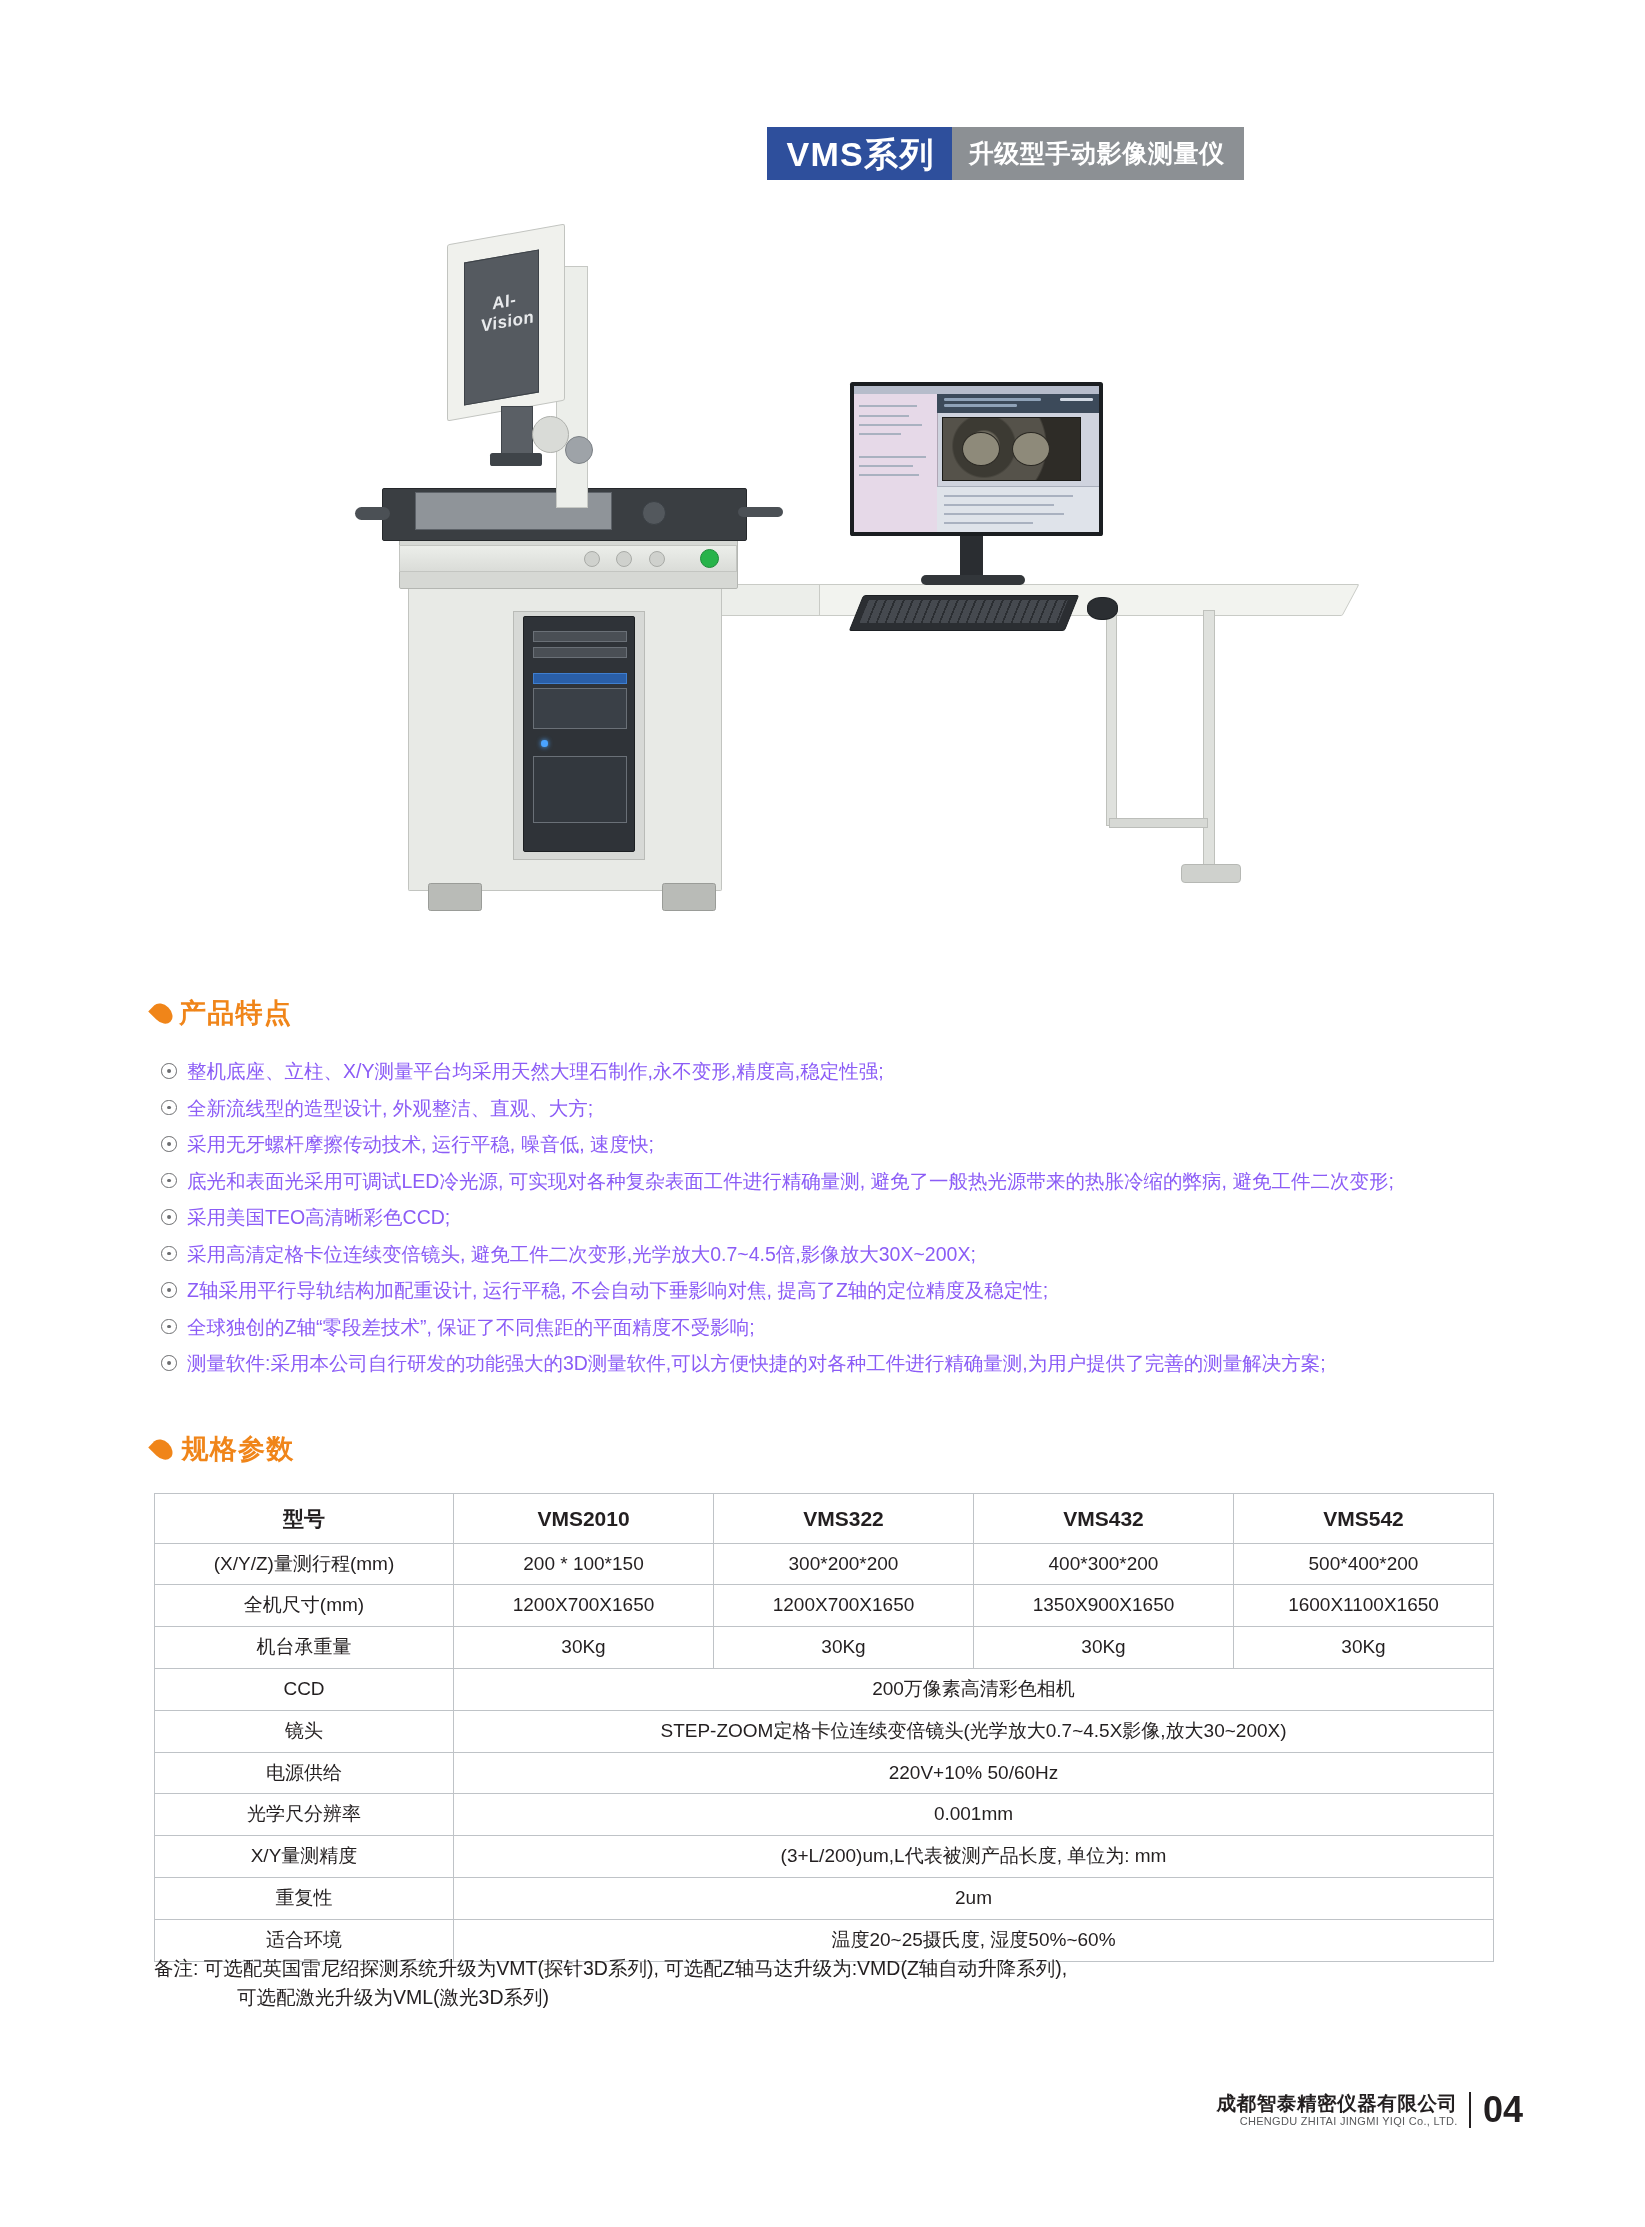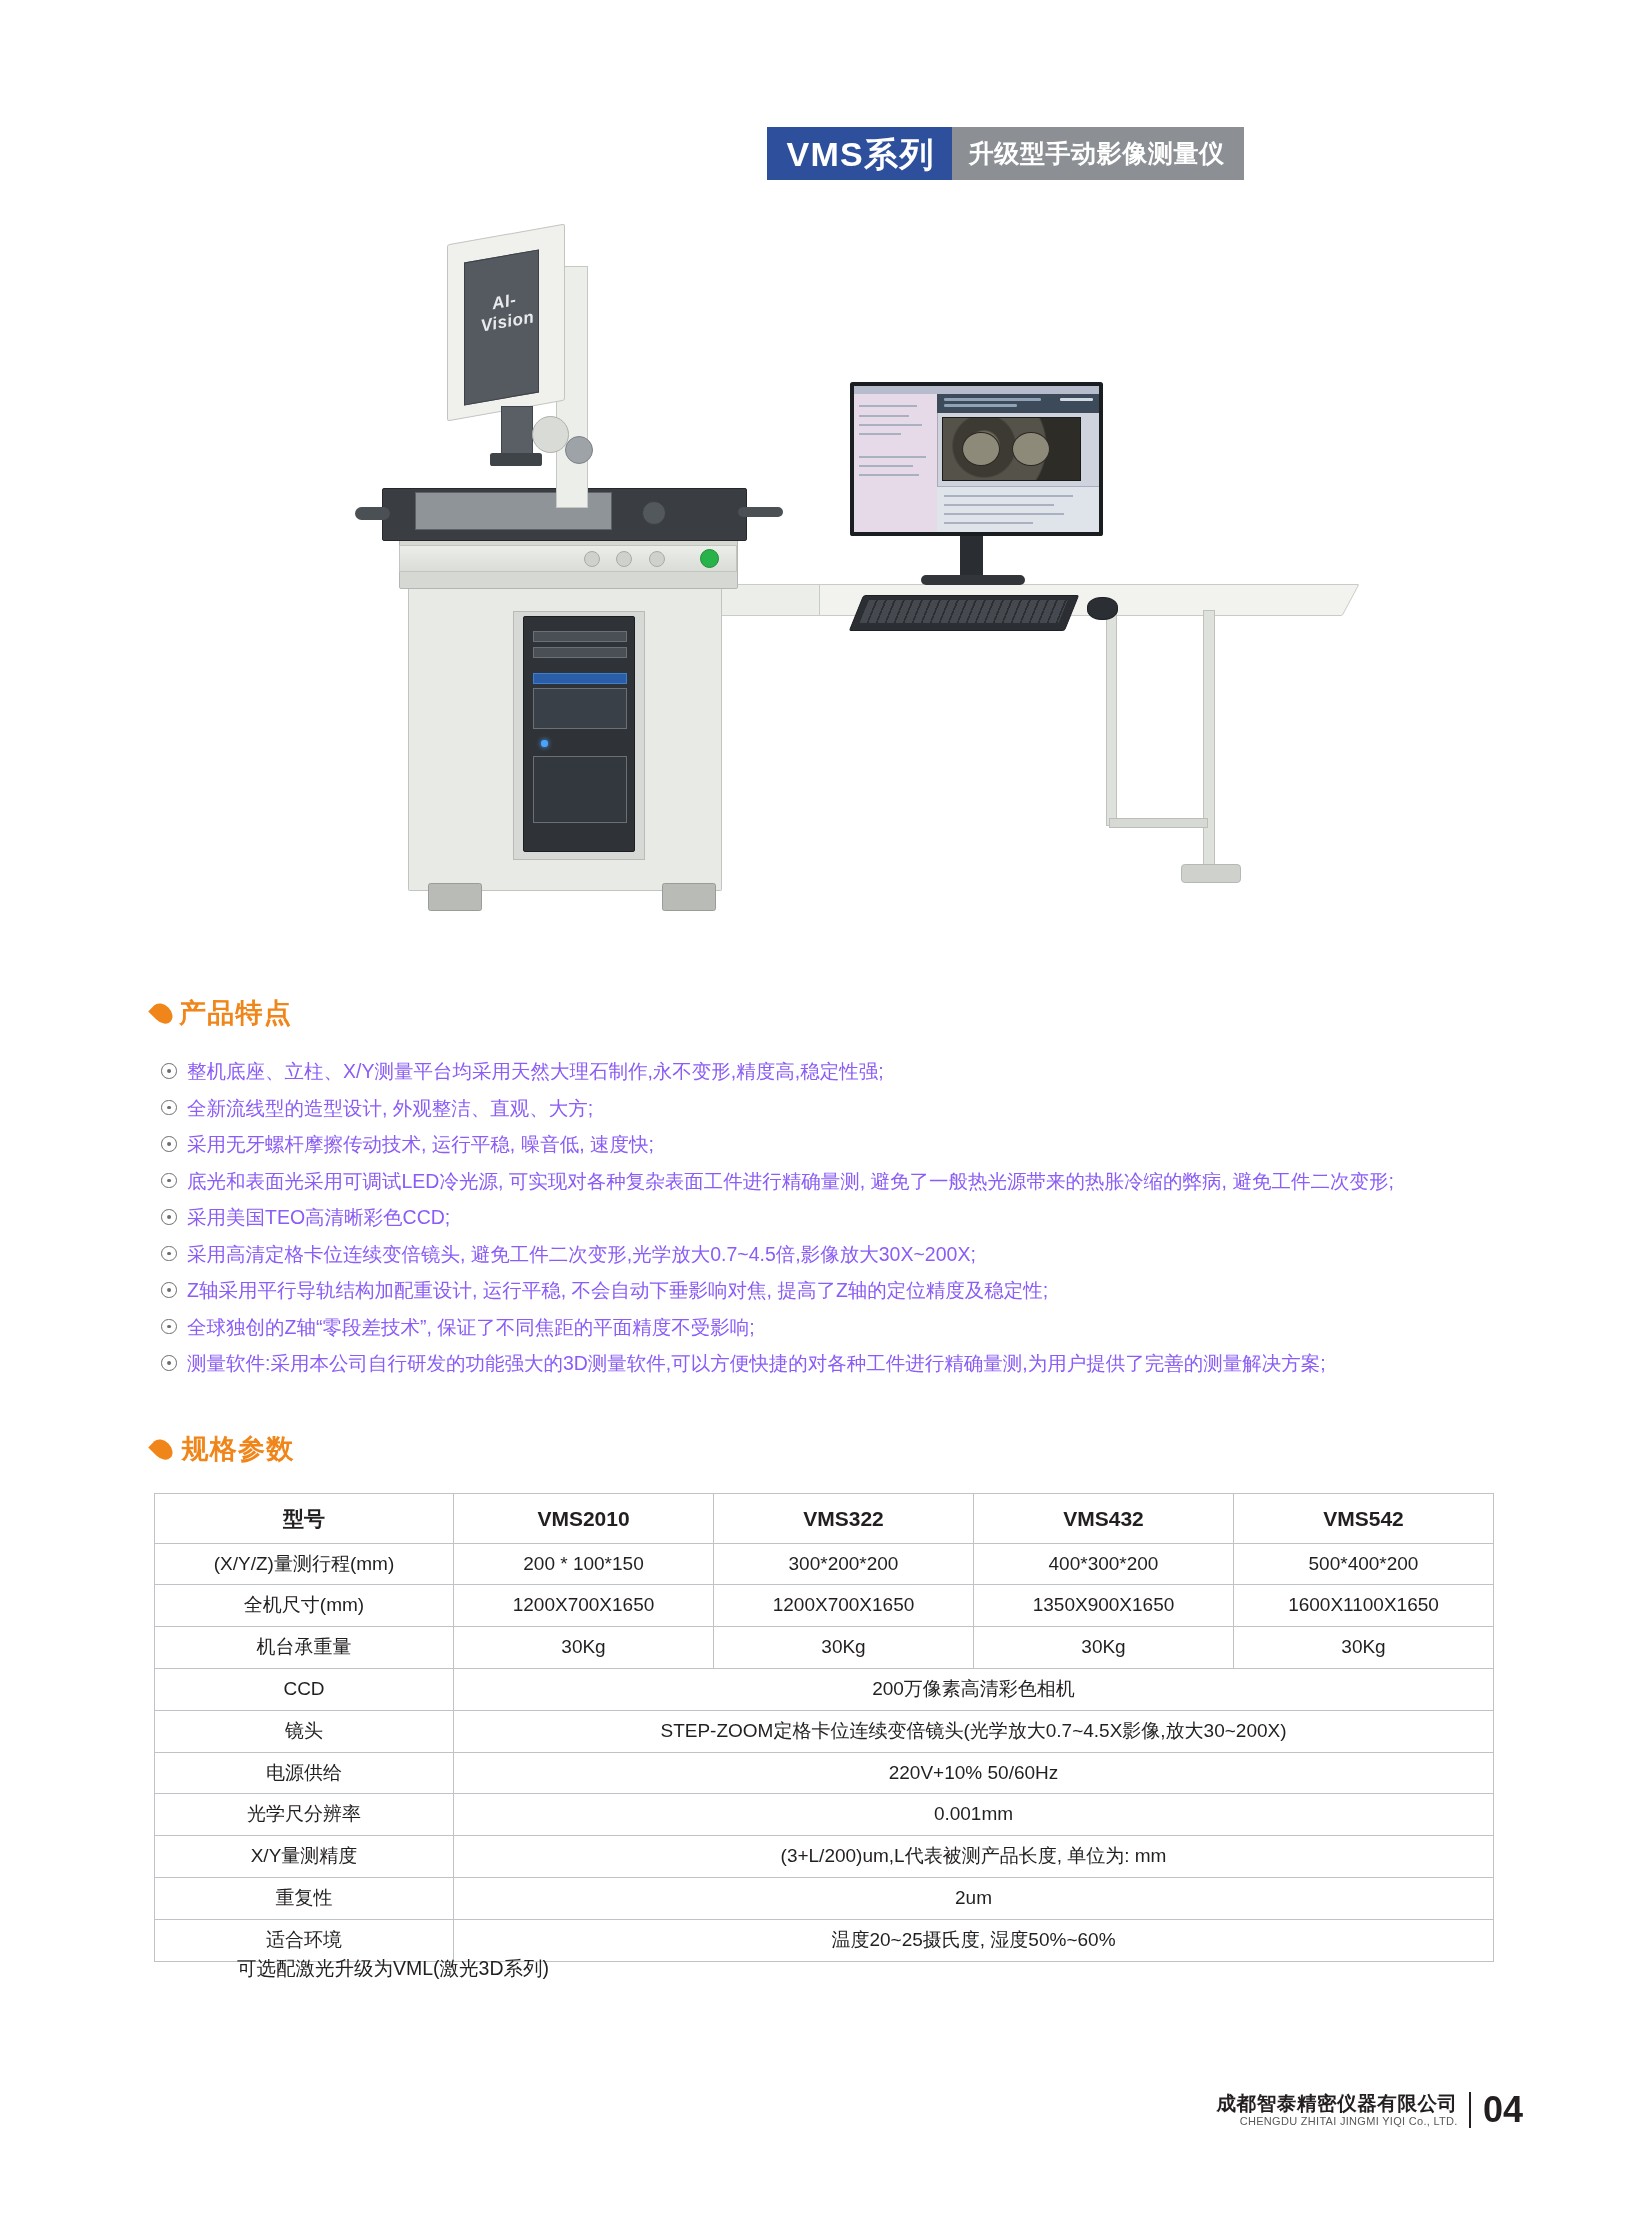--- a/index.html
+++ b/index.html
@@ -804,20 +804,21 @@
       </tr>
       <tr>
         <td>适合环境</td>
         <td colspan="4">温度20~25摄氏度, 湿度50%~60%</td>
       </tr>
     </tbody>
   </table>
 </div>
 
 <div class="notes">
+  <div>备注: 可选配英国雷尼绍探测系统升级为VMT(探针3D系列), 可选配Z轴马达升级为:VMD(Z轴自动升降系列),</div>
   <div class="indent">可选配激光升级为VML(激光3D系列)</div>
 </div>
 
 <div class="footer">
   <div class="footer-company">
     <div class="fc-cn">成都智泰精密仪器有限公司</div>
     <div class="fc-en">CHENGDU ZHITAI JINGMI YIQI Co., LTD.</div>
   </div>
   <div class="footer-divider"></div>
   <div class="footer-page">04</div>

